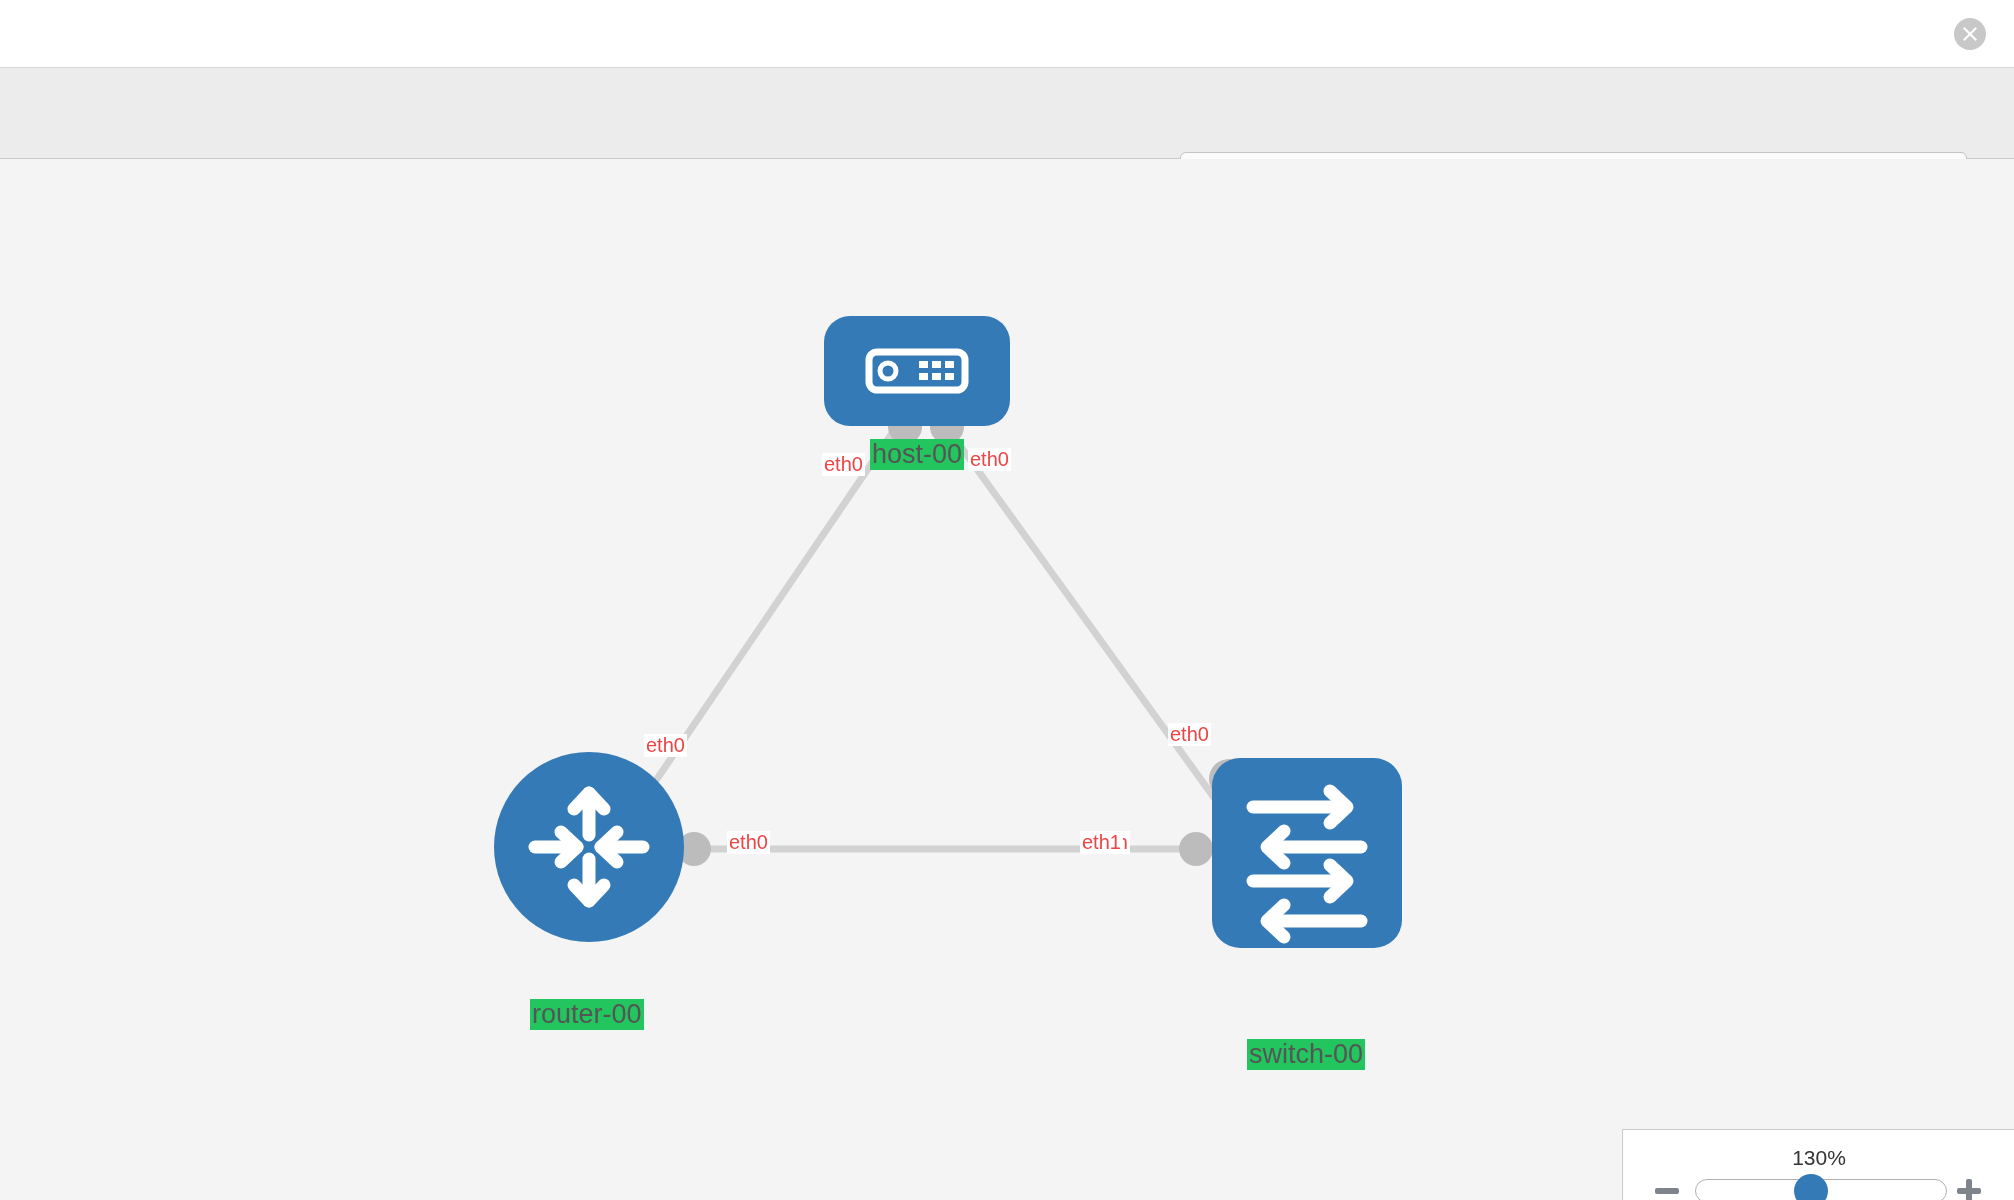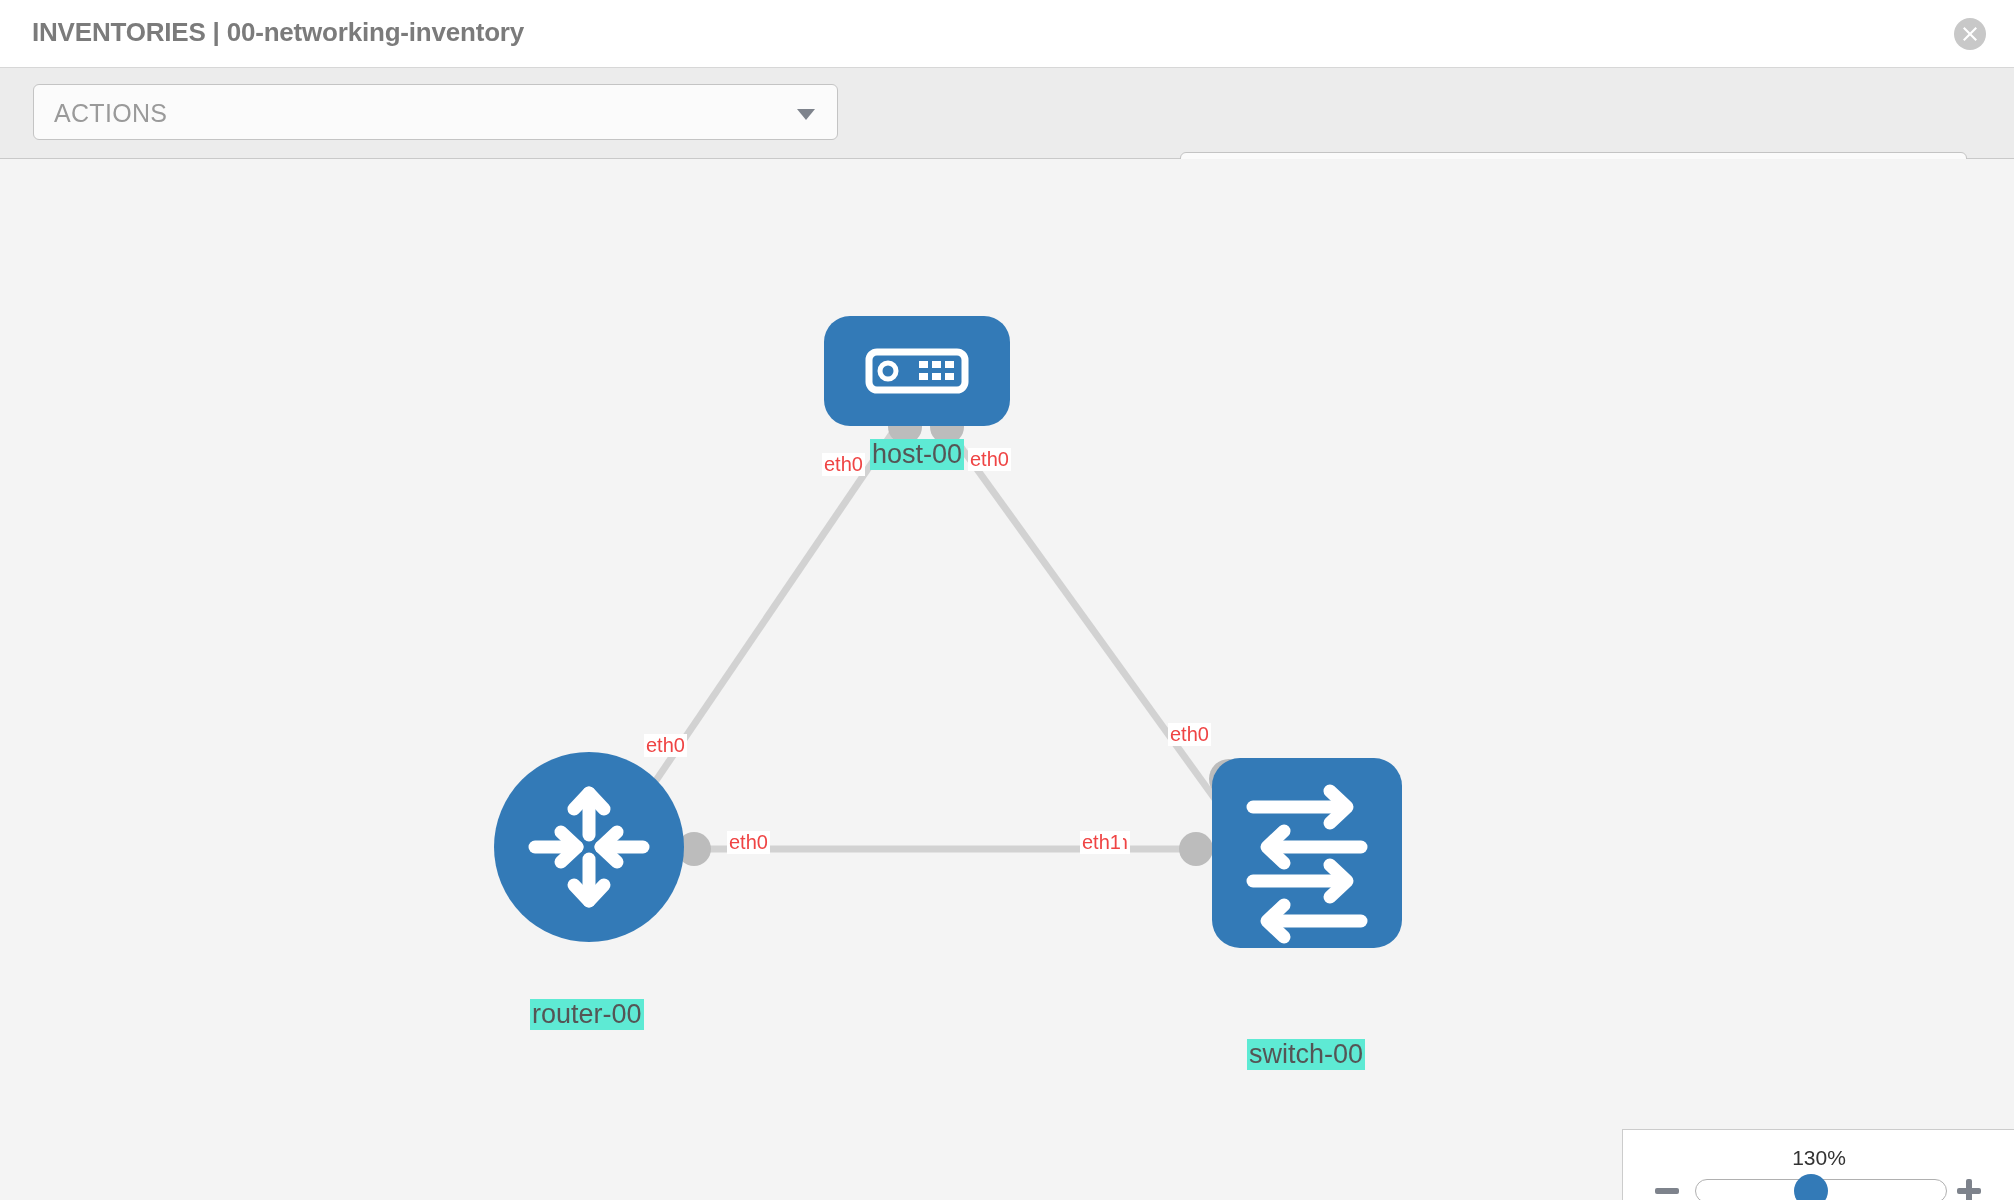--- a/index.html
+++ b/index.html
@@ -130,21 +130,21 @@
     position: absolute;
     left: 0; top: 0;
     width: 2014px;
     height: 1041px;
   }
 
   .node-label {
     position: absolute;
     font-size: 27px;
     color: #555555;
-    background: #5eead4;
+    background: #22c55e;
     white-space: nowrap;
     padding: 0 2px;
   }
   .edge-label {
     position: absolute;
     font-size: 20px;
     color: #ef4444;
     background: #ffffff;
     white-space: nowrap;
     padding: 0 2px;
@@ -202,34 +202,29 @@
     height: 34px;
     border-radius: 50%;
     background: #337ab7;
     cursor: pointer;
   }
 </style>
 </head>
 <body>
 
 <div class="header">
-  <div class="page-title">INVENTORIES | 00-networking-inventory</div>
   <div class="close-btn">
     <svg width="32" height="32" viewBox="0 0 32 32">
       <path d="M10.5 9 L16 14.5 L21.5 9 L23 10.5 L17.5 16 L23 21.5 L21.5 23 L16 17.5 L10.5 23 L9 21.5 L14.5 16 L9 10.5 Z" fill="#ffffff"></path>
     </svg>
   </div>
 </div>
 
 <div class="toolbar">
 
-  <div class="actions-select">
-    <span class="sel-label">ACTIONS</span>
-    <span class="caret"></span>
-  </div>
 
   <div class="tool-icon" id="wrench-btn">
     <svg width="44" height="44" viewBox="0 0 44 44">
       <path d="M33.5 9.5 a10 10 0 0 0 -13.8 12.1 L9.2 32.1 a2.6 2.6 0 0 0 0 3.7 l1.6 1.6 a2.6 2.6 0 0 0 3.7 0 L25 26.9 a10 10 0 0 0 12.1 -13.8 l-5.4 5.4 -4.8 -1 -1 -4.8 z" fill="#7e838c"></path>
     </svg>
   </div>
 
   <div class="tool-icon" id="key-btn">
     <svg width="44" height="44" viewBox="0 0 44 44">
       <path d="M17 10 a9 9 0 1 0 5.5 16.1 L26 29.6 l3.5 -3.5 3 3 3.5 -3.5 -3 -3 3 -3 -3.3 -3.3 -9.7 9.7 A9 9 0 0 0 17 10 z M15.2 14.4 a4 4 0 1 1 0 8 4 4 0 0 1 0 -8 z" fill="#7e838c" transform="rotate(-20 22 22)"></path>

